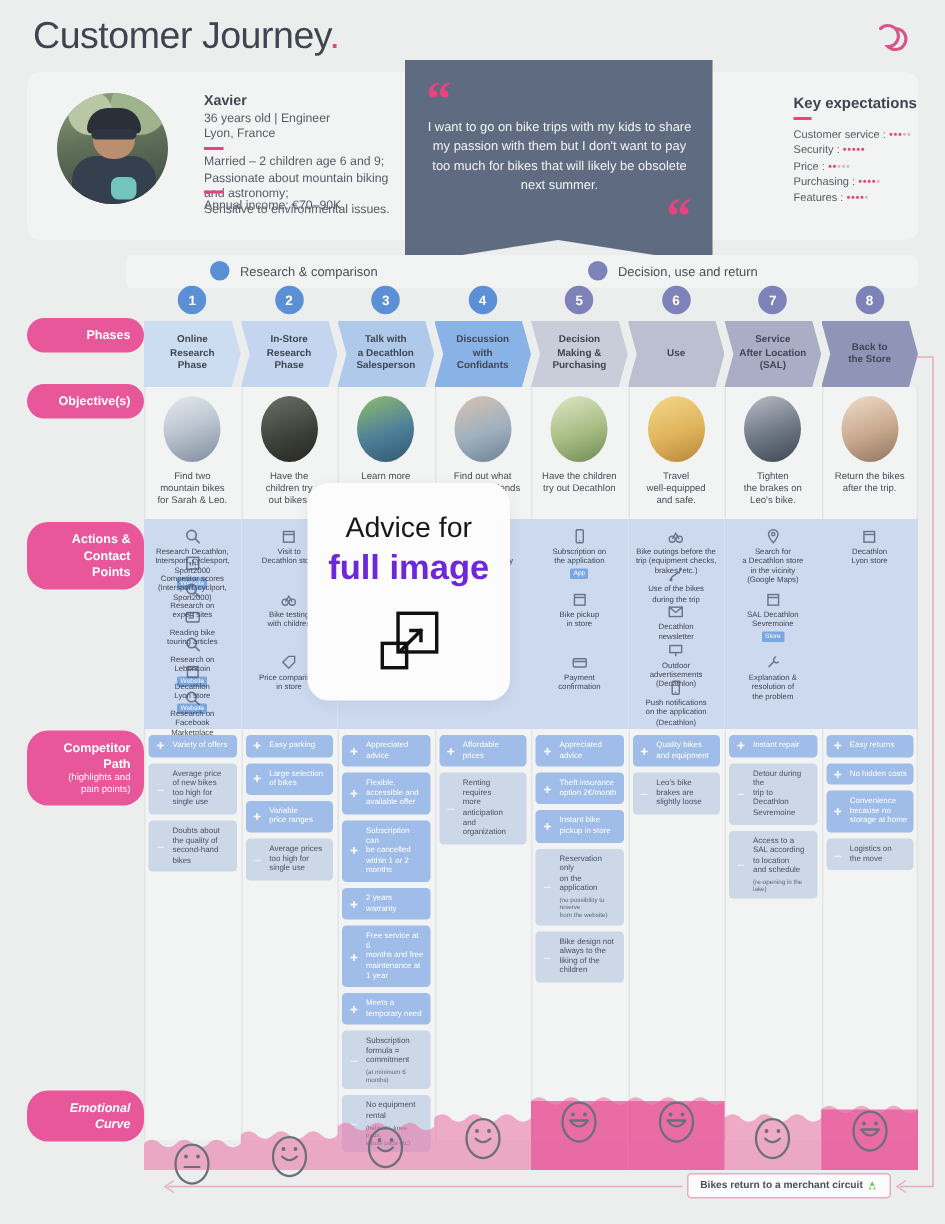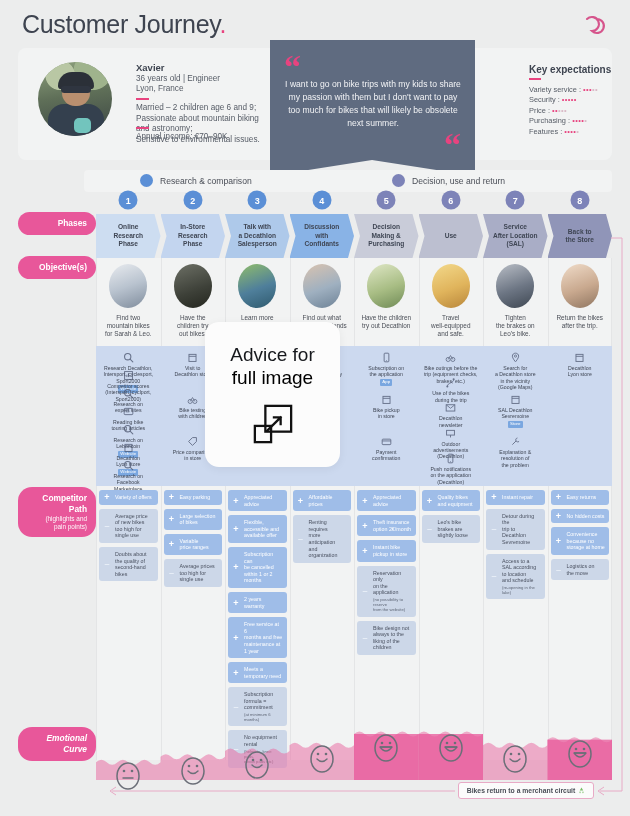--- a/index.html
+++ b/index.html
@@ -167,21 +167,21 @@
   }
 
   
   .overlay {
     position:absolute; left:205px; top:322px; width:135px; height:145px;
     background:#fcfcfc; border-radius:14px;
     display:flex; flex-direction:column; align-items:center; justify-content:center;
     z-index: 50; box-shadow: 0 2px 10px rgba(0,0,0,.06);
   }
   .ov1 { font-size: 19px; color:#16181c; font-weight:400; }
-  .ov2 { font-size: 19px; color:#000000; font-weight:400; margin-top:1px; }
+  .ov2 { font-size: 23px; color:#6d28d9; font-weight:700; margin-top:1px; }
   .ovicon { margin-top: 14px; width: 42px; height: 42px; }
 </style>
 </head>
 <body>
 
 <div class="page">
 
   <div class="title"><span>Customer Journey</span><span class="dot">.</span></div>
   <svg class="logo" viewBox="0 0 32 32">
     <path d="M11 9 A7 7 0 1 1 16 21 A7 7 0 1 0 21 9" fill="none" stroke="#d6558c" stroke-width="2.1" stroke-linecap="round"></path>
@@ -210,41 +210,44 @@
   <div class="quote">
     <span class="qmark tl">“</span>
     <span class="qmark br">“</span>
     <div class="qtext">I want to go on bike trips with my kids to share my passion with them but I don't want to pay too much for bikes that will likely be obsolete next summer.</div>
   </div>
 
   <div class="keyexp">
     <h4>Key expectations</h4>
     <div class="krule"></div>
     <div id="keyexp-list">
-        <div class="kline"><span>Variety service : </span><span class="kdots"><i>•</i><i>•</i><i>•</i><i class="off">•</i><i class="off">•</i></span></div>
+        <div class="kline"><span>Customer service : </span><span class="kdots"><i>•</i><i>•</i><i>•</i><i class="off">•</i><i class="off">•</i></span></div>
         <div class="kline"><span>Security : </span><span class="kdots"><i>•</i><i>•</i><i>•</i><i>•</i><i>•</i></span></div>
         <div class="kline"><span>Price : </span><span class="kdots"><i>•</i><i>•</i><i class="off">•</i><i class="off">•</i><i class="off">•</i></span></div>
         <div class="kline"><span>Purchasing : </span><span class="kdots"><i>•</i><i>•</i><i>•</i><i>•</i><i class="off">•</i></span></div>
         <div class="kline"><span>Features : </span><span class="kdots"><i>•</i><i>•</i><i>•</i><i>•</i><i class="off">•</i></span></div>
       </div>
   </div>
 
   <div class="legend">
     <div class="lg-item lg1">
       <span class="bullet" style="background: rgb(91, 143, 214);"></span>
       <span class="lbl">Research &amp; comparison</span>
     </div>
     <div class="lg-item lg2">
       <span class="bullet" style="background: rgb(125, 131, 184);"></span>
       <span class="lbl">Decision, use and return</span>
     </div>
   </div>
 
   <div class="rowlabel rl-phases">Phases</div>
   <div class="rowlabel rl-obj">Objective(s)</div>
+  <div class="rowlabel rl-actions" style="white-space:pre-line;">Actions &amp;
+Contact
+Points</div>
   <div class="rowlabel rl-exp">
     <span style="white-space:pre-line;">Competitor
 Path</span>
     <span class="sub" style="white-space:pre-line;">(highlights and
 pain points)</span>
   </div>
   <div class="rowlabel rl-emo" style="white-space:pre-line;font-style:italic;">Emotional
 Curve</div>
 
   <div class="grid" id="grid">

